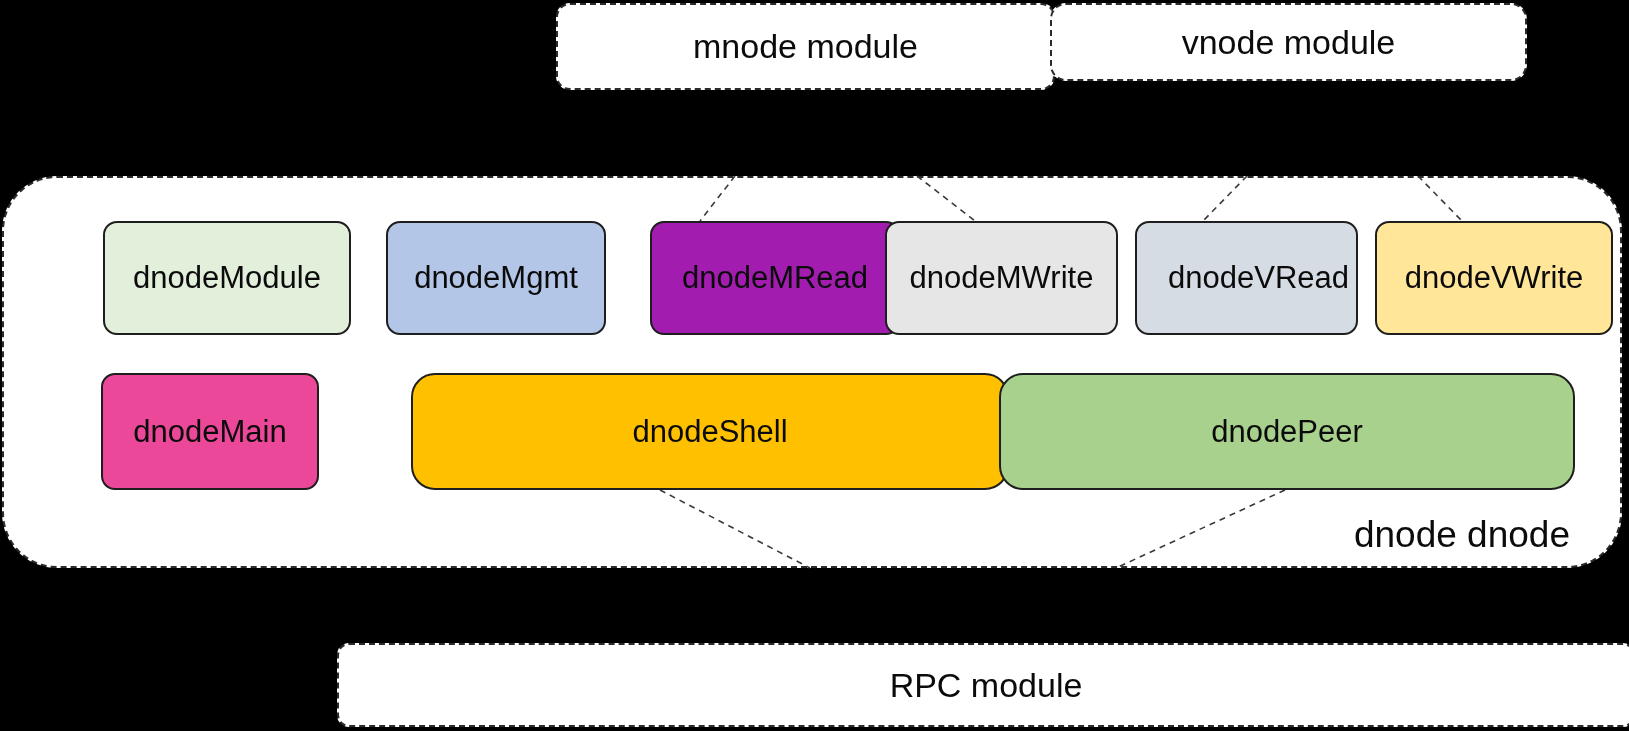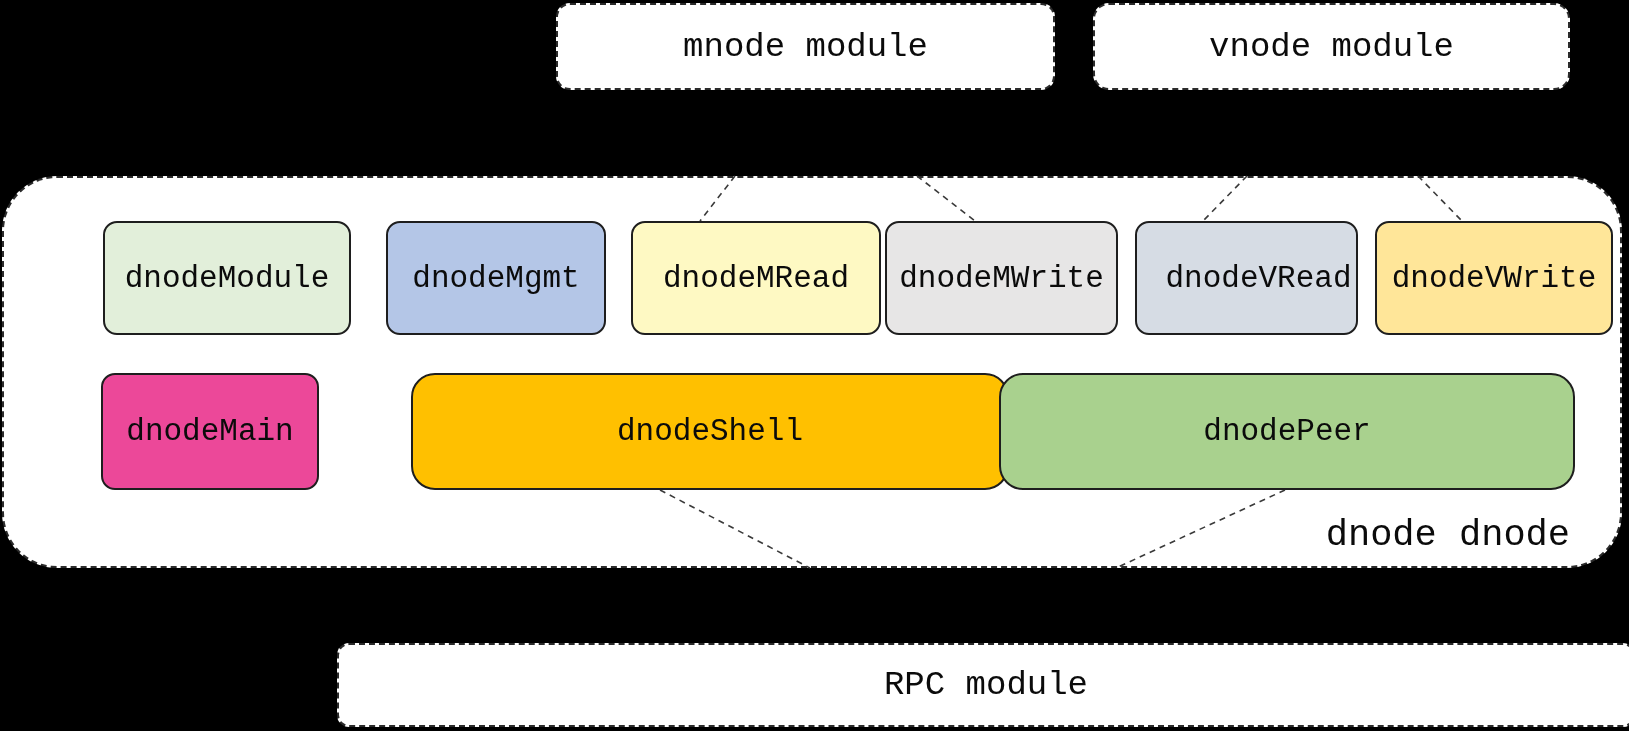--- a/index.html
+++ b/index.html
@@ -1,20 +1,20 @@
 <!DOCTYPE html>
 <html><head>
 <meta charset="utf-8">
 <style>
   html,body{margin:0;padding:0;background:#000;}
   #stage{
     position:relative;
     width:1629px;height:731px;
     background:#000000;
-    font-family:Liberation Mono, monospace;
+    font-family:Liberation Sans, sans-serif;
     color:#0b0b0b;
     overflow:hidden;
   }
   .dashed-box{
     position:absolute;
     background:#ffffff;
     border:2.5px dashed #2b2b2b;
     border-radius:14px;
     display:flex;align-items:center;justify-content:center;
     box-sizing:border-box;
@@ -53,42 +53,42 @@
 </style>
 </head>
 <body>
 
 <div id="stage">
 
   <div class="dashed-box" style="left:556px;top:3px;width:499px;height:87px;">
     <span>mnode module</span>
   </div>
 
-  <div class="dashed-box" style="left:1093px;top:3px;width:477px;height:87px;border-radius:16px;">
+  <div class="dashed-box" style="left:1050px;top:3px;width:477px;height:78px;border-radius:16px;">
     <span>vnode module</span>
   </div>
 
   <div id="dnode-container"></div>
 
   <svg id="connector-layer" viewBox="0 0 1629 731" xmlns="http://www.w3.org/2000/svg">
       <line x1="735" y1="176" x2="700" y2="221" stroke="#3a3a3a" stroke-width="1.6" stroke-dasharray="6 5"></line>
       <line x1="917" y1="176" x2="975" y2="221" stroke="#3a3a3a" stroke-width="1.6" stroke-dasharray="6 5"></line>
       <line x1="1247" y1="176" x2="1203" y2="221" stroke="#3a3a3a" stroke-width="1.6" stroke-dasharray="6 5"></line>
       <line x1="1418" y1="176" x2="1462" y2="221" stroke="#3a3a3a" stroke-width="1.6" stroke-dasharray="6 5"></line>
       <line x1="660" y1="490" x2="810" y2="568" stroke="#3a3a3a" stroke-width="1.6" stroke-dasharray="6 5"></line>
       <line x1="1285" y1="490" x2="1116" y2="568" stroke="#3a3a3a" stroke-width="1.6" stroke-dasharray="6 5"></line>
     </svg>
 
   <div class="node-box row1" style="left: 60px; width: 248px; background-color: rgb(226, 239, 218);">
     <span>dnodeModule</span>
   </div>
   <div class="node-box row1" style="left: 343px; width: 220px; background-color: rgb(180, 198, 231);">
     <span>dnodeMgmt</span>
   </div>
-  <div class="node-box row1" style="left: 588px; width: 250px; background-color: #fef9c3; text-align: right;">
+  <div class="node-box row1" style="left: 607px; width: 250px; background-color: #a21caf; text-align: right;">
     <span>dnodeMRead</span>
   </div>
   <div class="node-box row1" style="left: 842px; width: 233px; background-color: rgb(231, 230, 230);">
     <span>dnodeMWrite</span>
   </div>
   <div class="node-box row1" style="left: 1092px; width: 223px; background-color: rgb(214, 220, 228); padding-left: 24px;">
     <span>dnodeVRead</span>
   </div>
   <div class="node-box row1" style="left: 1332px; width: 238px; background-color: rgb(255, 230, 153);">
     <span>dnodeVWrite</span>

